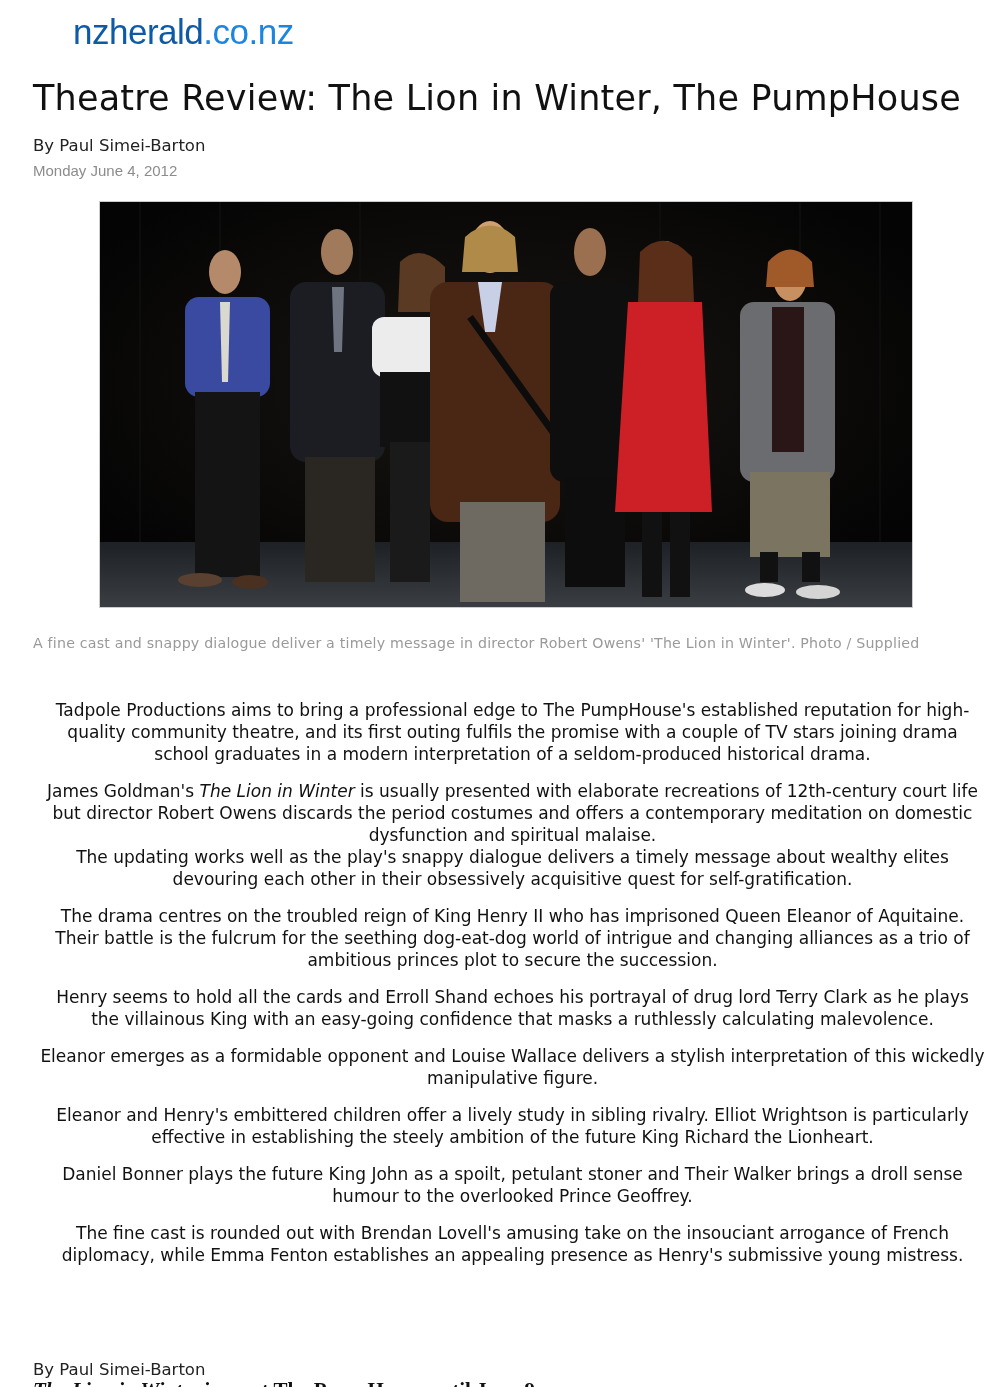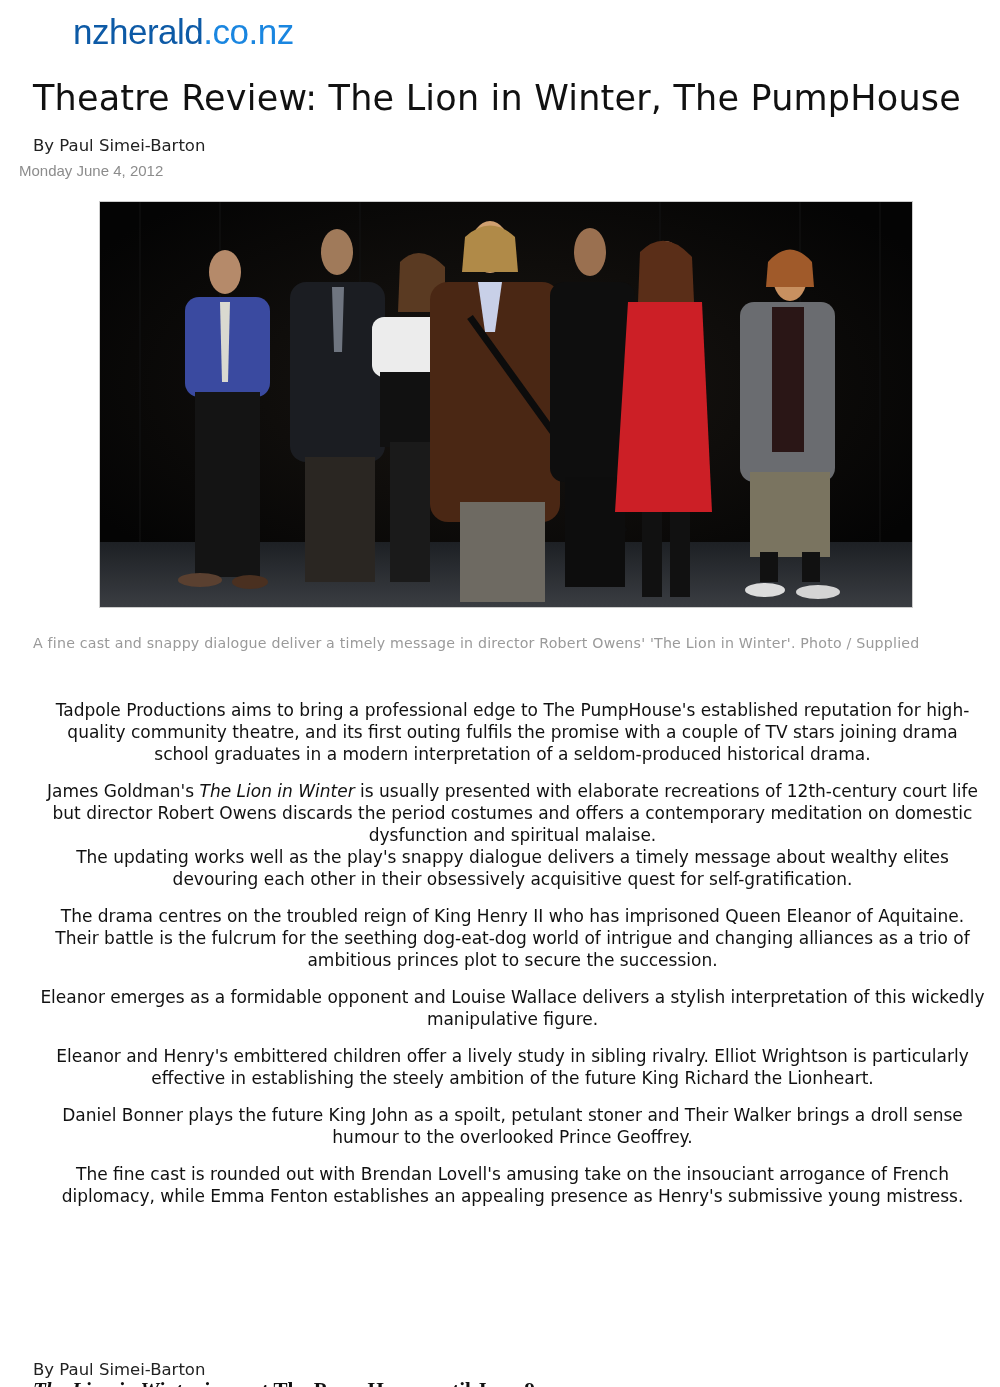--- a/index.html
+++ b/index.html
@@ -2,21 +2,21 @@
 <html><head>
 <meta charset="utf-8">
 <style>
   html, body { margin: 0; padding: 0; background: #ffffff; }
   body { width: 1000px; height: 1387px; position: relative; overflow: hidden; color: #111; }
   .logo { position: absolute; left: 33px; top: 6px; font-family: "Liberation Sans", sans-serif; font-size: 35px; letter-spacing: -0.5px; line-height: 52px; margin-left: 40px; }
   .logo .brand { color: #0d5aa6; }
   .logo .tld { color: #1a86e0; }
   .headline { position: absolute; left: 33px; top: 74px; margin: 0; font-family: "DejaVu Sans", sans-serif; font-weight: normal; font-size: 35px; line-height: 48px; color: #111; white-space: nowrap; letter-spacing: 0.2px; }
   .byline { position: absolute; left: 33px; top: 135px; font-family: "DejaVu Sans", sans-serif; font-size: 16.5px; color: #222; line-height: 22px; }
-  .date { position: absolute; left: 19px; top: 161px; font-family: "Liberation Sans", sans-serif; font-size: 15px; color: #8c8c8c; line-height: 20px; }
+  .date { position: absolute; left: 33px; top: 161px; font-family: "Liberation Sans", sans-serif; font-size: 15px; color: #8c8c8c; line-height: 20px; }
   .photo { position: absolute; left: 99px; top: 201px; width: 812px; height: 405px; border: 1px solid #ccc; overflow: hidden; background: #060606; }
   .photo svg { display: block; }
   .caption { position: absolute; left: 33px; top: 633px; font-family: "DejaVu Sans", sans-serif; font-size: 14.2px; color: #9a9a9a; line-height: 20px; white-space: nowrap; letter-spacing: 0.2px; }
   .article { position: absolute; left: 40px; top: 699px; width: 945px; font-family: "DejaVu Sans", sans-serif; font-size: 17px; line-height: 22px; color: #111; text-align: center; }
   .article p { margin: 0 0 15px 0; }
   .article p.tight { margin-bottom: 0; }
   .closing { position: absolute; left: 33px; top: 1333px; font-family: "Liberation Serif", serif; font-weight: bold; font-size: 21px; line-height: 26px; color: #111; margin-top: 44px; }
   .closing em { font-style: italic; }
   .signoff { position: absolute; left: 33px; top: 1359px; font-family: "DejaVu Sans", sans-serif; font-size: 16.5px; line-height: 22px; color: #222; }
 </style>
@@ -102,20 +102,21 @@
   </svg>
 </div>
 
 <div class="caption">A fine cast and snappy dialogue deliver a timely message in director Robert Owens' 'The Lion in Winter'. Photo / Supplied</div>
 
 <div class="article">
   <p>Tadpole Productions aims to bring a professional edge to The PumpHouse's established reputation for high-quality community theatre, and its first outing fulfils the promise with a couple of TV stars joining drama school graduates in a modern interpretation of a seldom-produced historical drama.</p>
   <p class="tight"><span>James Goldman's </span><em>The Lion in Winter</em><span> is usually presented with elaborate recreations of 12th-century court life but director Robert Owens discards the period costumes and offers a contemporary meditation on domestic dysfunction and spiritual malaise.</span></p>
   <p>The updating works well as the play's snappy dialogue delivers a timely message about wealthy elites devouring each other in their obsessively acquisitive quest for self-gratification.</p>
   <p>The drama centres on the troubled reign of King Henry II who has imprisoned Queen Eleanor of Aquitaine. Their battle is the fulcrum for the seething dog-eat-dog world of intrigue and changing alliances as a trio of ambitious princes plot to secure the succession.</p>
+  <p>Henry seems to hold all the cards and Erroll Shand echoes his portrayal of drug lord Terry Clark as he plays the villainous King with an easy-going confidence that masks a ruthlessly calculating malevolence.</p>
   <p>Eleanor emerges as a formidable opponent and Louise Wallace delivers a stylish interpretation of this wickedly manipulative figure.</p>
   <p>Eleanor and Henry's embittered children offer a lively study in sibling rivalry. Elliot Wrightson is particularly effective in establishing the steely ambition of the future King Richard the Lionheart.</p>
   <p>Daniel Bonner plays the future King John as a spoilt, petulant stoner and Their Walker brings a droll sense humour to the overlooked Prince Geoffrey.</p>
   <p>The fine cast is rounded out with Brendan Lovell's amusing take on the insouciant arrogance of French diplomacy, while Emma Fenton establishes an appealing presence as Henry's submissive young mistress.</p>
 </div>
 
 <div class="closing"><em>The Lion in Winter</em><span> is on at The PumpHouse until June 9.</span></div>
 
 <div class="signoff">By Paul Simei-Barton</div>
 

